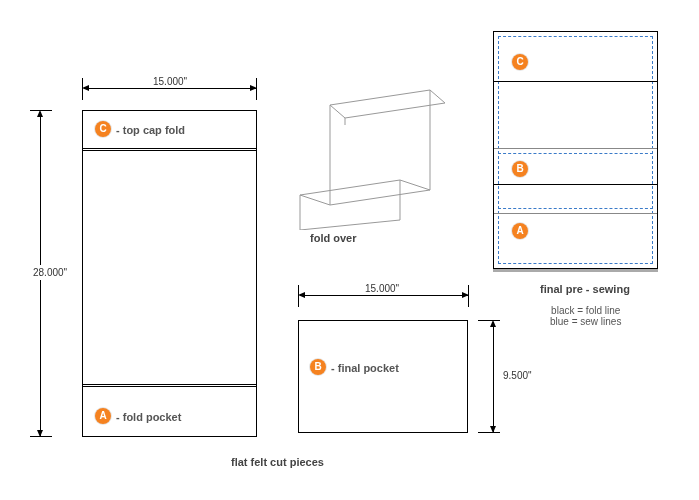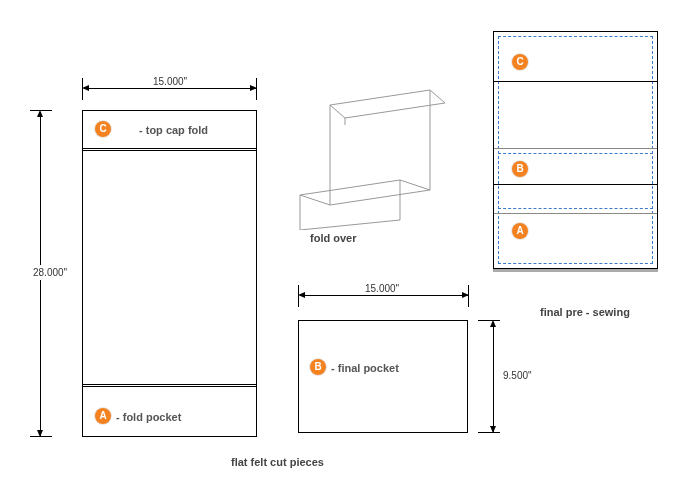--- a/index.html
+++ b/index.html
@@ -42,21 +42,21 @@
 <div class="arrow down" style="left:37px; top:430px;"></div>
 <div class="dimlabel" style="left:33px; top:265px; background:#fff; padding:2px 0;">28.000"</div>
 
 <div class="box" style="left:82px; top:110px; width:175px; height:327px;"></div>
 <div class="foldline" style="left:82px; top:148px; width:175px;"></div>
 <div class="foldline" style="left:82px; top:150px; width:175px;"></div>
 <div class="foldline" style="left:82px; top:384px; width:175px;"></div>
 <div class="foldline" style="left:82px; top:386px; width:175px;"></div>
 
 <div class="badge" style="left:95px; top:121px;">C</div>
-<div class="label" style="left:116px; top:124px;margin-left:23px;">- top cap fold</div>
+<div class="label" style="left:116px; top:124px;">- top cap fold</div>
 
 <div class="badge" style="left:95px; top:408px;">A</div>
 <div class="label" style="left:116px; top:411px;">- fold pocket</div>
 
 <div class="caption" style="left:200px; top:456px;margin-left:31px;">flat felt cut pieces</div>
 
 <div class="dimtick" style="left:298px; top:285px; height:22px;"></div>
 <div class="dimtick" style="left:468px; top:285px; height:22px;"></div>
 <div class="dimline" style="left:300px; top:295px; width:168px; height:1px;"></div>
 <div class="arrow left" style="left:298px; top:292px;"></div>
@@ -102,15 +102,19 @@
 <div class="foldline" style="left:494px; top:213px; width:163px; border-top-color:#888;"></div>
 
 <div class="sewline" style="left:498px; top:153px; width:155px; height:56px; border-left:none; border-right:none;"></div>
 
 <div class="badge" style="left:512px; top:54px;">C</div>
 <div class="badge" style="left:512px; top:161px;">B</div>
 <div class="badge" style="left:512px; top:223px;">A</div>
 
 <div class="baseshadow" style="left:493px; top:269px; width:165px;"></div>
 
-<div class="caption" style="left:540px; top:283px;margin-top:23px;">final pre - sewing</div>
+<div class="caption" style="left:540px; top:283px;">final pre - sewing</div>
+<div class="legend" style="left:550px; top:305px;">
+  <div>black = fold line</div>
+  <div>blue = sew lines</div>
+</div>
 
 </div>
 
 </body></html>

